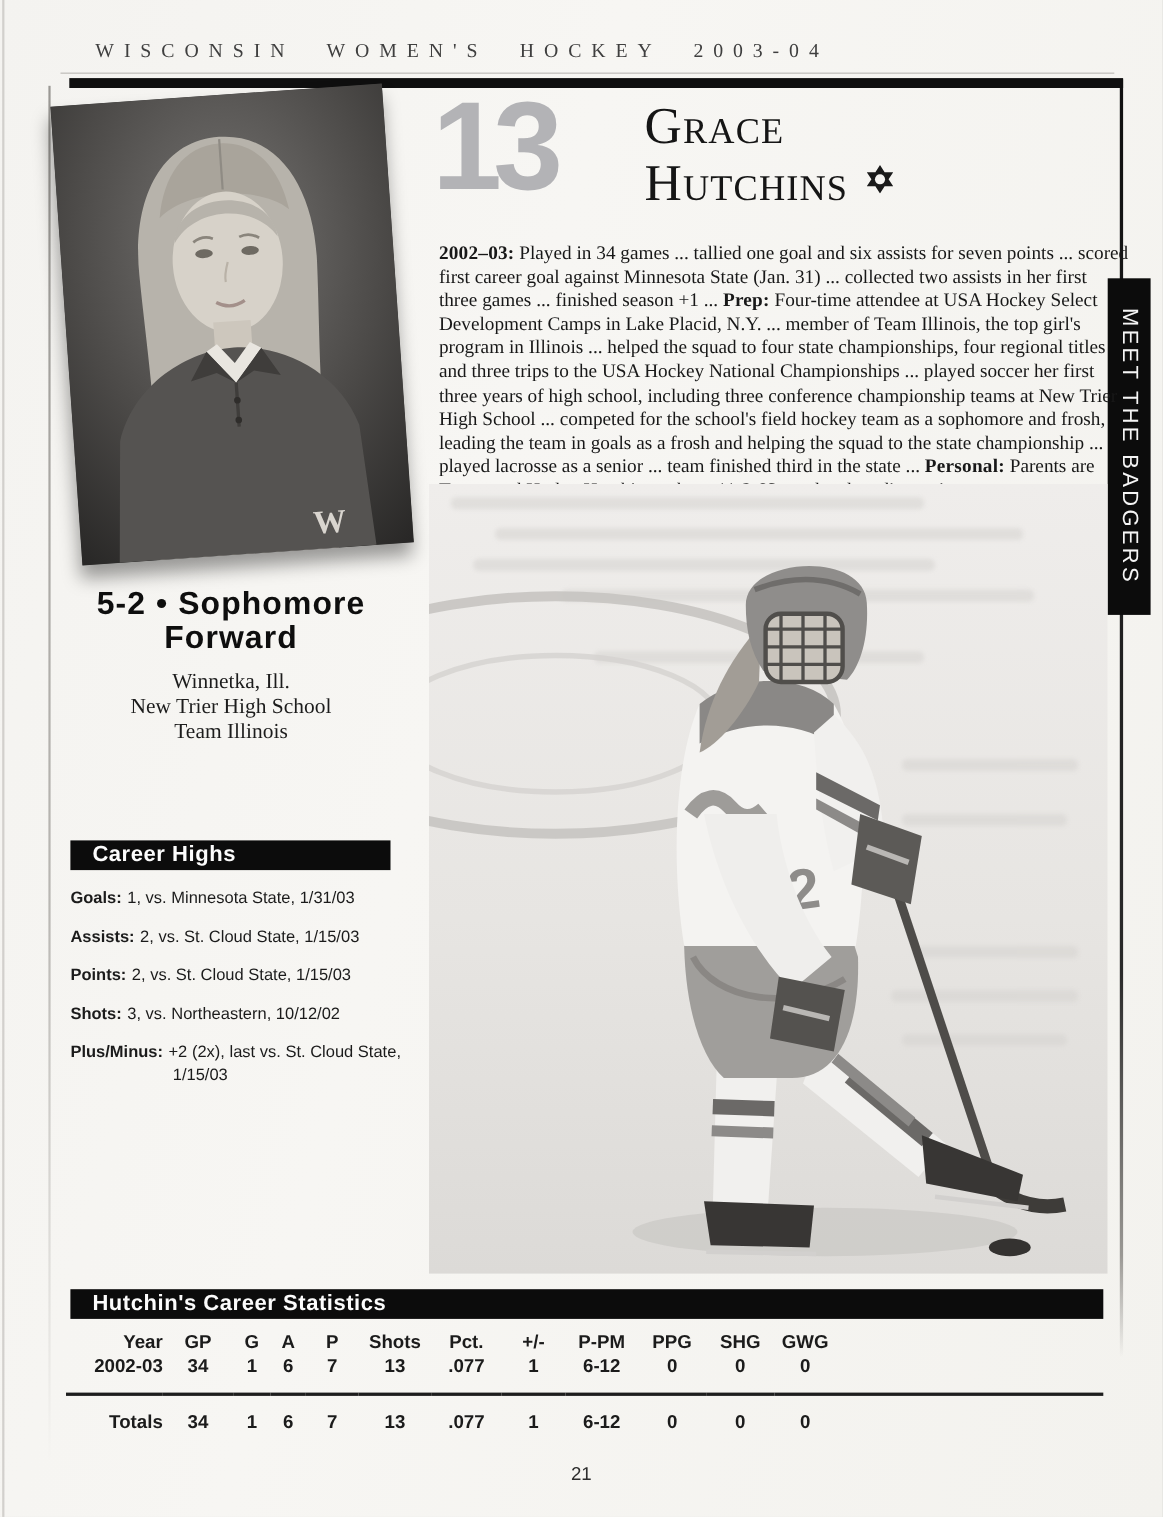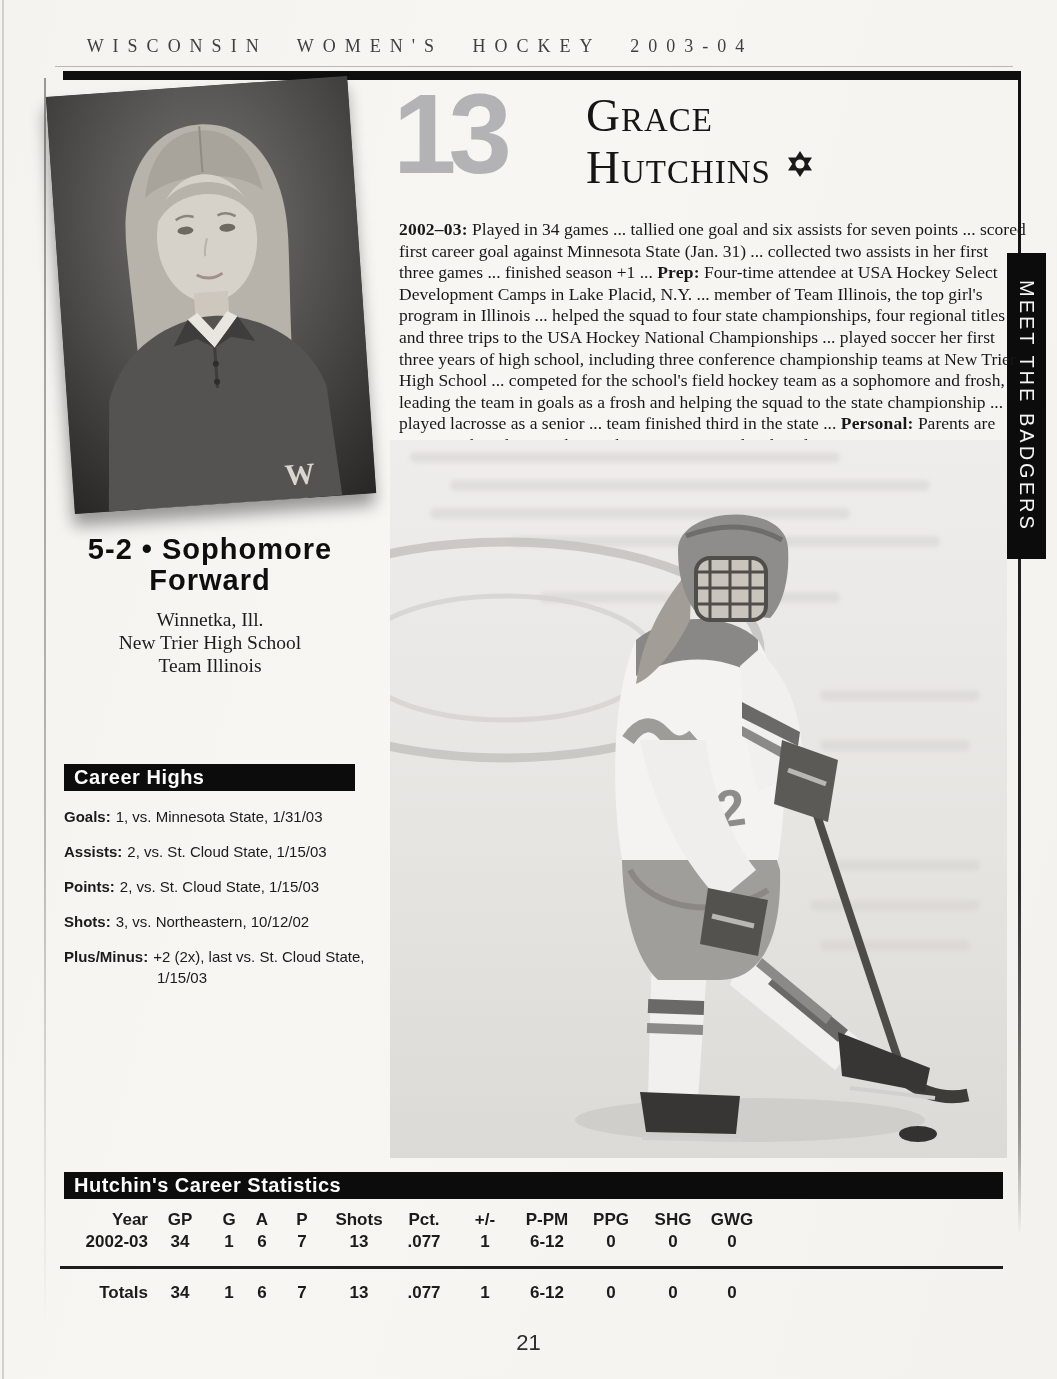--- a/index.html
+++ b/index.html
@@ -53,21 +53,21 @@
 
   .vitals { position:absolute; left:64px; top:534px; width:292px; text-align:center; }
   .vitals-title {
     font-family:"Liberation Sans", sans-serif; font-weight:bold; font-size:29px; line-height:31px;
     letter-spacing:1px; color:#0e0e0e;
   }
   .vitals-sub { margin-top:12px; font-size:19.5px; line-height:23px; color:#1c1c1c; }
 
   .section-bar {
     position:absolute; background:#0c0c0c; color:#fcfcfc; font-family:"Liberation Sans", sans-serif;
-    font-weight:bold; font-size:20px; line-height:27px; height:27px; padding-left:10px;
+    font-weight:bold; font-size:20px; line-height:27px; height:27px; padding-left:20px;
     letter-spacing:.5px; box-sizing:border-box;
   }
   .career-bar { left:64px; top:764px; width:291px; }
   .stats-bar  { left:64px; top:1172px; width:939px; }
 
   .career-list { position:absolute; left:64px; top:806px; width:330px;
     font-family:"Liberation Sans", sans-serif; font-size:15px; line-height:21px; color:#1b1b1b; }
   .ch-item { margin-bottom:14px; }
   .ch-label { font-weight:bold; margin-right:5px; }
   .ch-cont { margin-left:93px; }
@@ -80,21 +80,21 @@
     font-family:"Liberation Sans", sans-serif; font-size:17px; color:#1b1b1b; table-layout:fixed;
   }
   table.stats th, table.stats td { padding:0; text-align:center; font-weight:bold; }
   table.stats th { font-weight:bold; height:26px; vertical-align:bottom; }
   table.stats td { height:24px; vertical-align:middle; }
   table.stats .col-year { text-align:right; }
   table.stats tr.spacer td { height:12px; border-bottom:3px solid #1d1d1d; }
   table.stats tr.totals td { font-weight:bold; height:34px; vertical-align:bottom; padding-bottom:4px; }
 
   .page-number { position:absolute; left:0; top:1330px; width:1057px; text-align:center;
-    font-family:"Liberation Sans", sans-serif; font-size:22px; color:#2d2d2d; }
+    font-family:"Liberation Sans", sans-serif; font-size:17px; color:#2d2d2d; }
 </style>
 </head>
 <body>
 
 <div class="page">
 
   <div class="scan-edge-line"></div>
   <div class="left-frame-line"></div>
   <div class="right-frame-line"></div>
 

